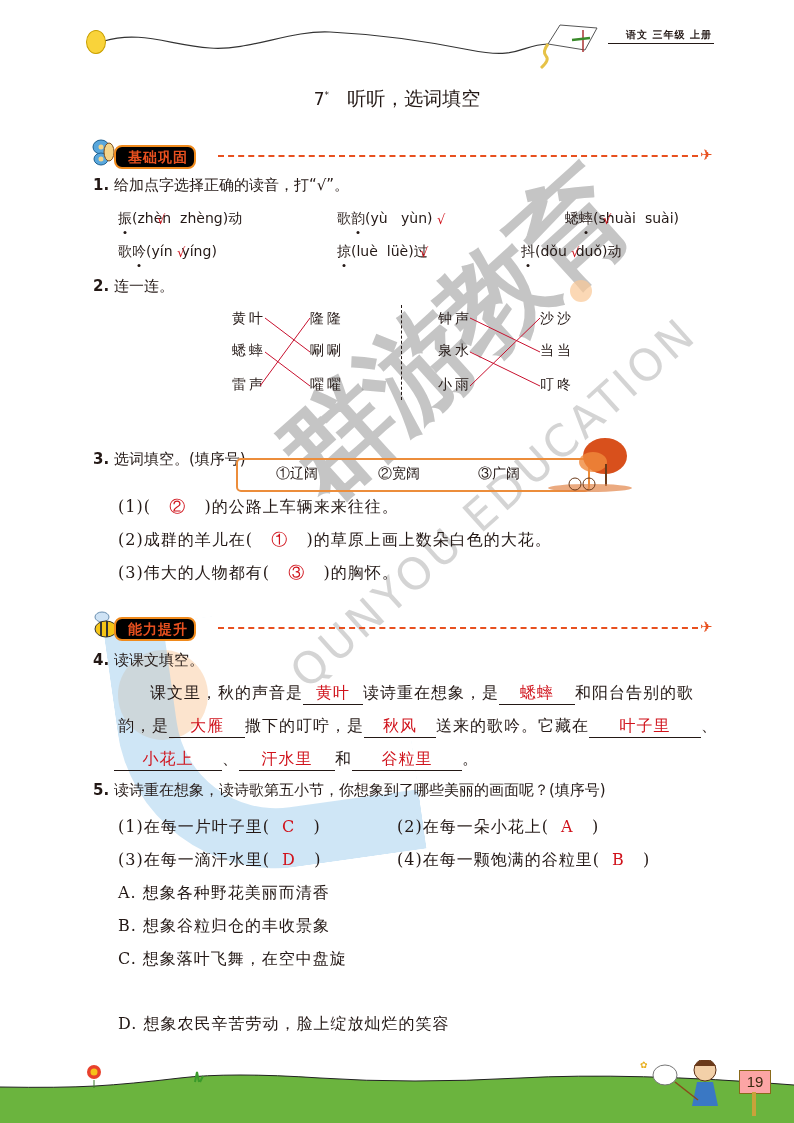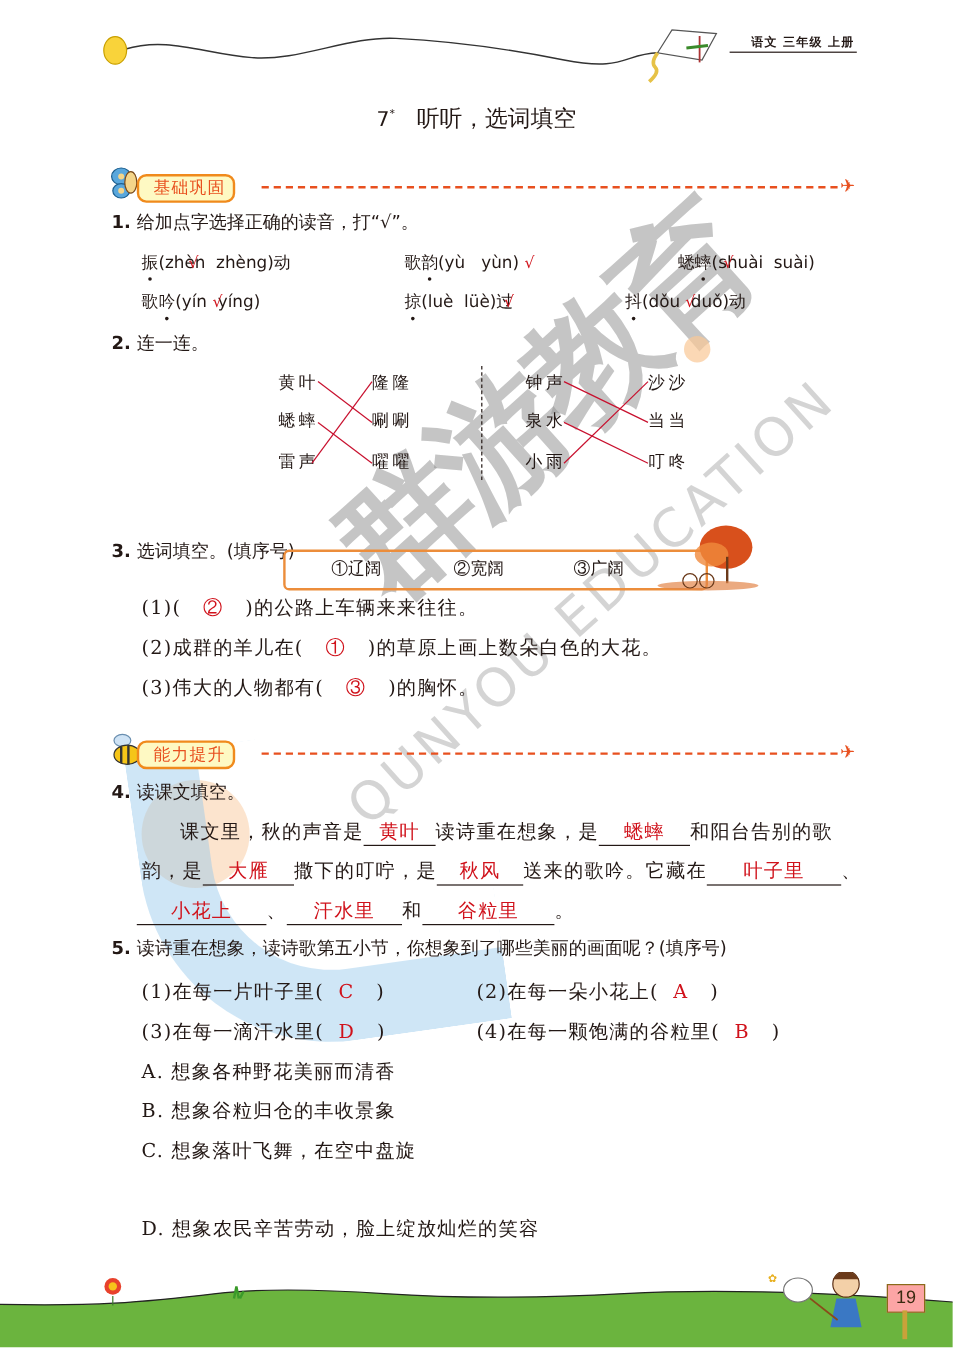--- a/index.html
+++ b/index.html
@@ -7,21 +7,21 @@
   .abs{position:absolute;}
   .kai{font-family:"DejaVu Serif","Liberation Serif",serif;}
   .red{color:#d0121b;}
   
   .sun{left:86px;top:30px;width:18px;height:22px;border-radius:50%;background:#f9d33a;border:1px solid #c9a000;}
   .book-label{left:608px;top:28px;font-size:10px;font-weight:bold;border-bottom:1px solid #231815;padding:0 2px 1px 18px;letter-spacing:1px;}
   .lesson-title{left:0;width:794px;top:86px;text-align:center;font-size:19px;}
   .lesson-title .num{font-size:17px;}
   
   .banner{height:24px;}
-  .banner .pill{position:absolute;left:22px;top:2px;height:20px;padding:0 6px 0 12px;border-radius:8px;background:#fef9c3;border:2px solid #f08a1c;color:#e8501f;font-weight:normal;font-size:14px;line-height:20px;letter-spacing:1px;}
+  .banner .pill{position:absolute;left:22px;top:2px;height:20px;padding:0 6px 0 12px;border-radius:8px;background:#000000;border:2px solid #f08a1c;color:#e8501f;font-weight:bold;font-size:14px;line-height:20px;letter-spacing:1px;}
   .banner .mascot{position:absolute;left:0;top:-6px;width:30px;height:30px;}
   .banner .dash{position:absolute;top:12px;border-top:2px dashed #e8501f;}
   .banner .plane{position:absolute;top:3px;color:#e8501f;font-size:15px;}
   
   .q{font-size:15px;}
   .q .n{font-weight:bold;}
   .py{font-size:14px;}
   .dotc{position:relative;display:inline-block;}
   .dotc::after{content:"";position:absolute;left:50%;bottom:-6px;width:3px;height:3px;border-radius:50%;background:#231815;transform:translateX(-50%);}
   .chk{color:#d0121b;font-size:13px;position:absolute;}

